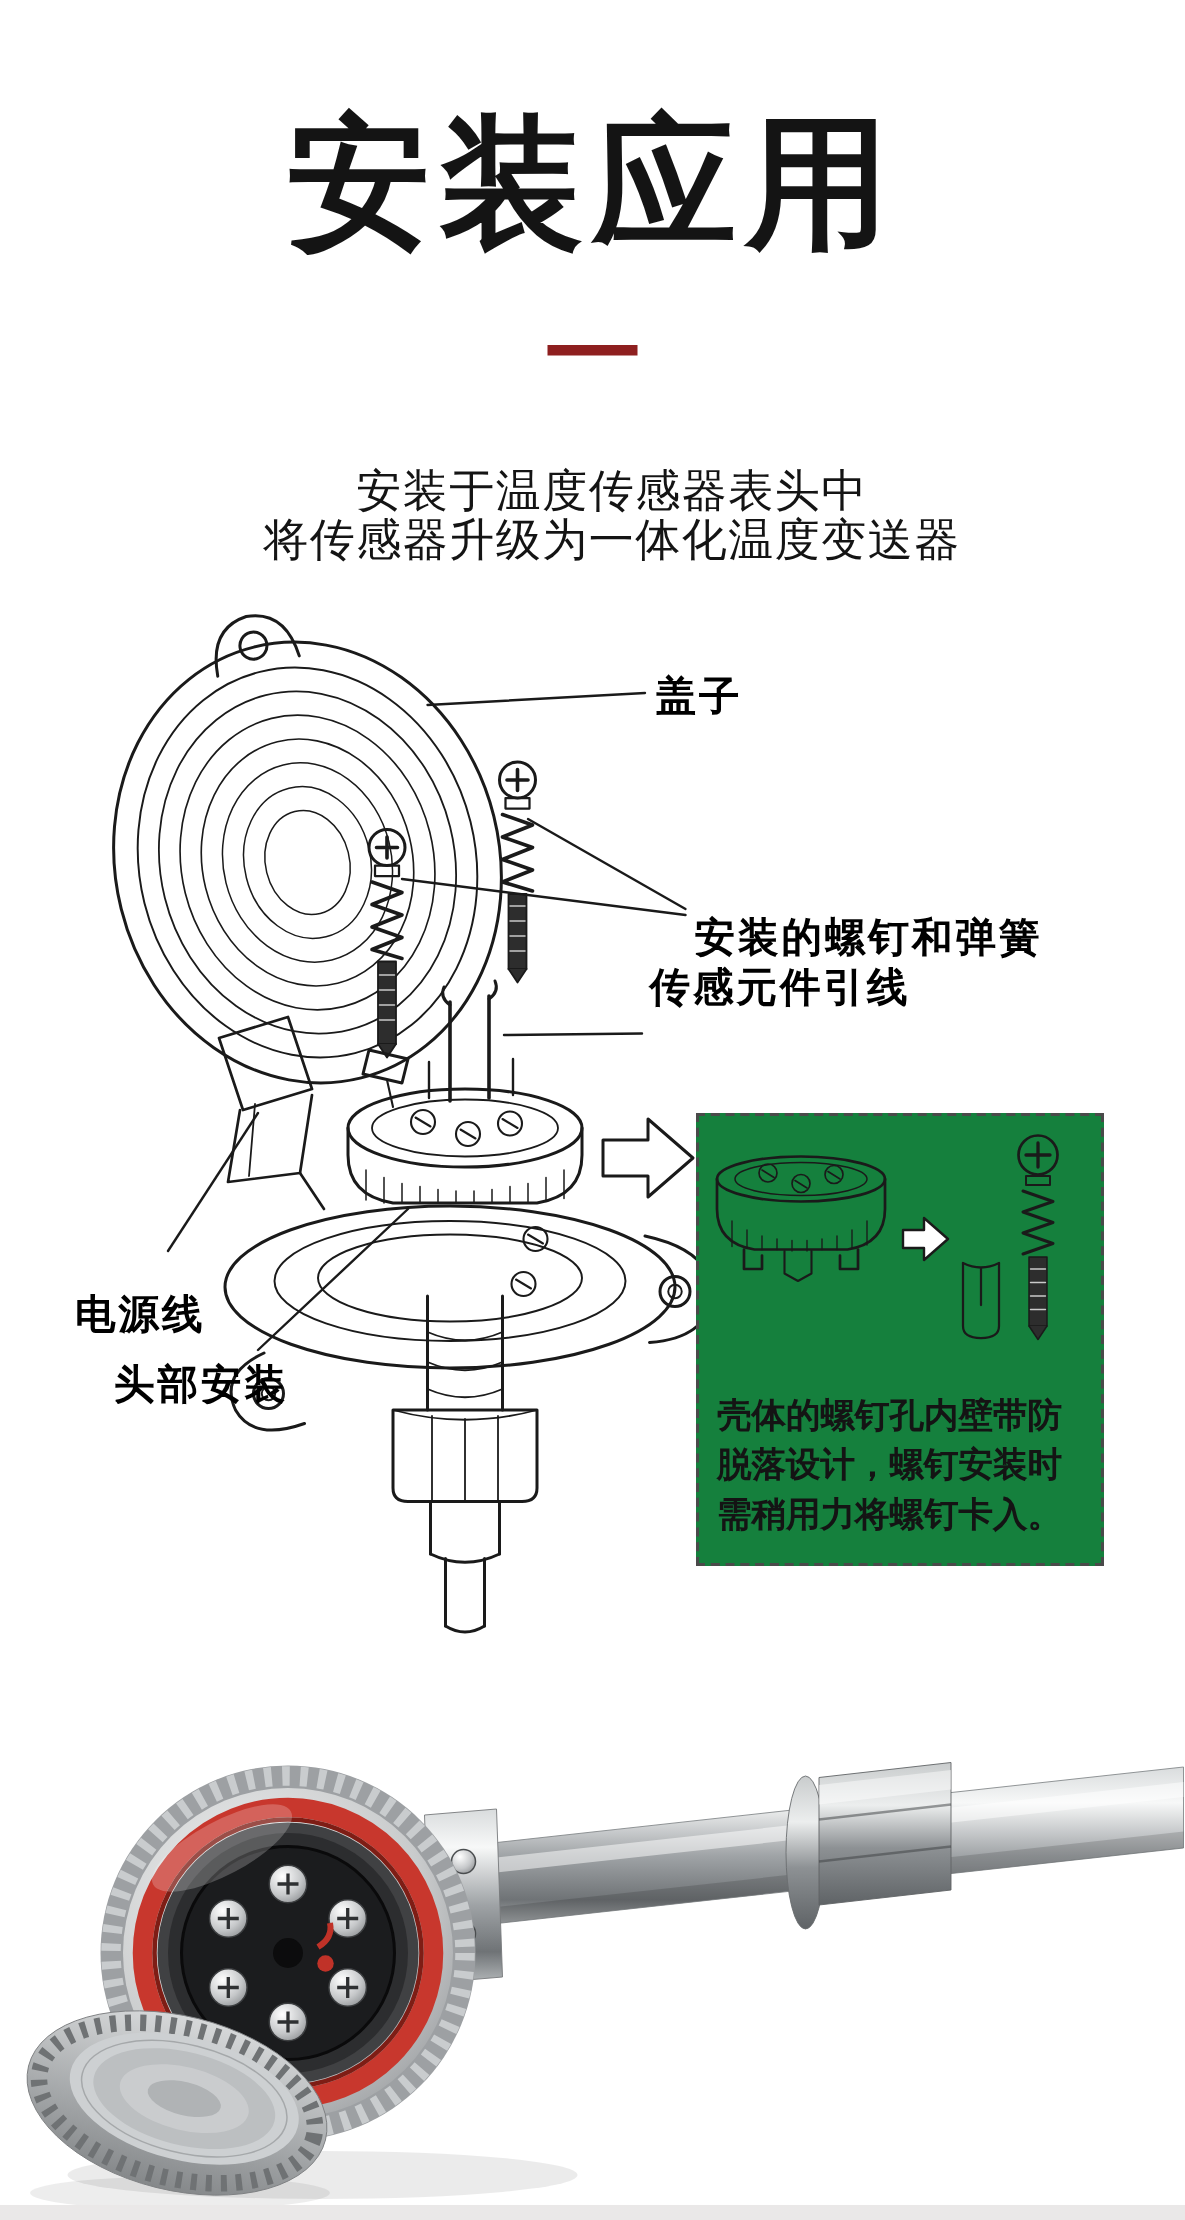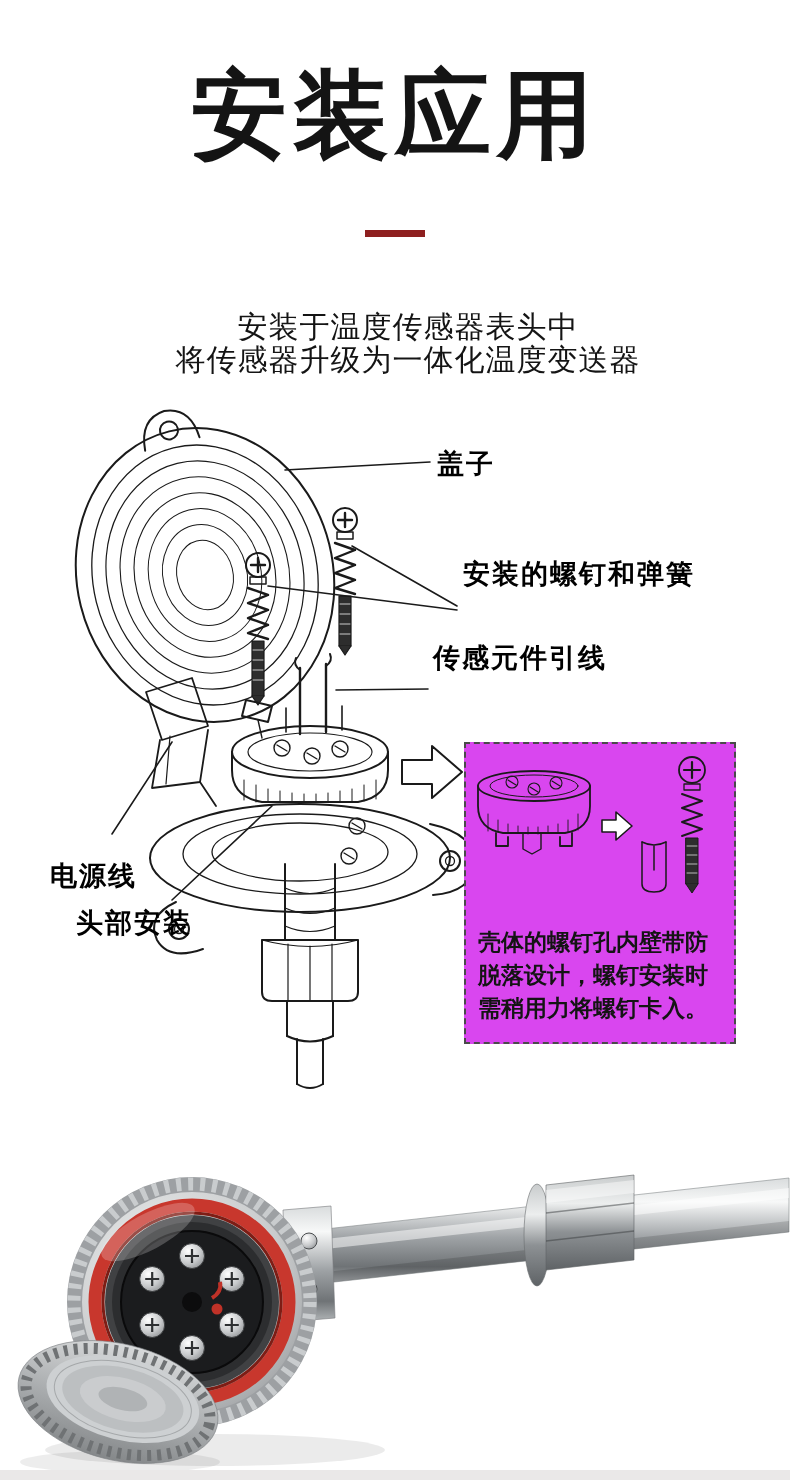--- a/index.html
+++ b/index.html
@@ -1,29 +1,29 @@
 <!DOCTYPE html>
 <html><head>
 <meta charset="utf-8">
 <style>
   html,body{margin:0;padding:0;background:#ffffff;}
   .page{position:relative;width:790px;height:1480px;background:#ffffff;overflow:hidden;
         font-family:"Liberation Sans","DejaVu Sans",sans-serif;color:#141414;}
   .title{position:absolute;top:70px;left:0;width:790px;margin:0;text-align:center;
-         font-size:96px;font-weight:900;letter-spacing:6px;color:#141414;line-height:1.1;font-family:Liberation Mono, monospace;}
+         font-size:96px;font-weight:900;letter-spacing:6px;color:#141414;line-height:1.1;}
   .divider{position:absolute;top:230px;left:365px;width:60px;height:7px;background:#8e1f1f;}
   .subtitle{position:absolute;left:0;width:790px;margin:13px;text-align:center;
             font-size:30px;font-weight:400;letter-spacing:1px;color:#141414;}
   .subtitle.s1{top:294px;}
   .subtitle.s2{top:327px;}
   .exploded{position:absolute;top:400px;left:0;}
   .callout{position:absolute;font-size:27px;font-weight:700;letter-spacing:2px;
            color:#000000;white-space:nowrap;}
   .detail-box{position:absolute;top:742px;left:464px;width:272px;height:302px;
-              border:2px dashed #4a4a4a;box-sizing:border-box;background:#d946ef;}
+              border:2px dashed #4a4a4a;box-sizing:border-box;background:#15803d;}
   .detail-note{margin:6px 12px 0 12px;font-size:23px;line-height:33px;font-weight:700;color:#141414;}
   .photo{position:absolute;top:1148px;left:0;}
   .bottom-strip{position:absolute;top:1470px;left:0;width:790px;height:10px;background:#eae8e8;}
 </style>
 </head>
 <body>
 
 <div class="page">
 
   <h1 class="title">安装应用</h1>
@@ -135,21 +135,21 @@
         <line x1="336" y1="290" x2="428" y2="289"></line>
         <line x1="172" y1="342" x2="112" y2="434"></line>
         <line x1="272" y1="406" x2="172" y2="500"></line>
       </g>
 
       <polygon points="402,360 432,360 432,346 462,372 432,398 432,384 402,384" fill="#ffffff" stroke-width="2"></polygon>
     </g>
   </svg>
 
   <div class="callout" style="left:437px;top:446px">盖子</div>
-  <div class="callout" style="left:463px;top:556px">安装的螺钉和弹簧</div>
+  <div class="callout" style="left:463px;top:607px">安装的螺钉和弹簧</div>
   <div class="callout" style="left:433px;top:640px">传感元件引线</div>
   <div class="callout" style="left:50px;top:858px">电源线</div>
   <div class="callout" style="left:76px;top:905px">头部安装</div>
 
   <div class="detail-box">
     <svg width="268" height="172" viewBox="0 0 268 172">
       <g fill="none" stroke="#1a1a1a" stroke-width="1.8" stroke-linecap="round" stroke-linejoin="round">
         <g>
           <ellipse cx="68" cy="42" rx="56" ry="15"></ellipse>
           <ellipse cx="68" cy="42" rx="44" ry="11" stroke-width="1"></ellipse>

